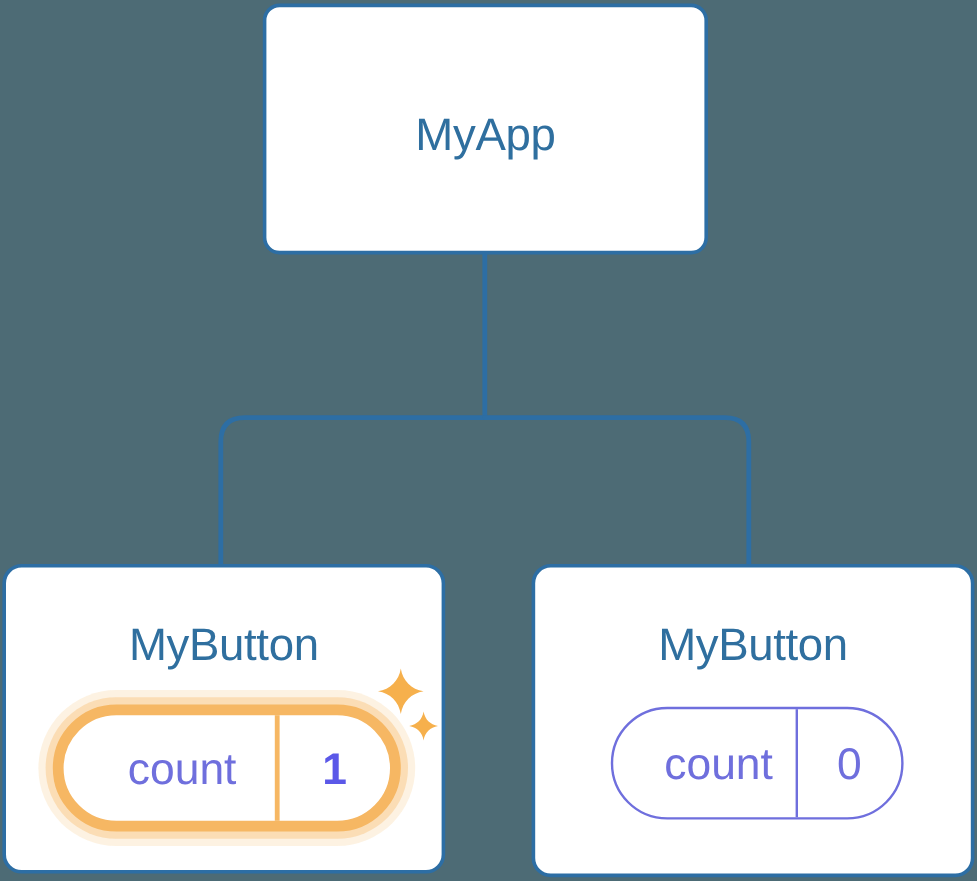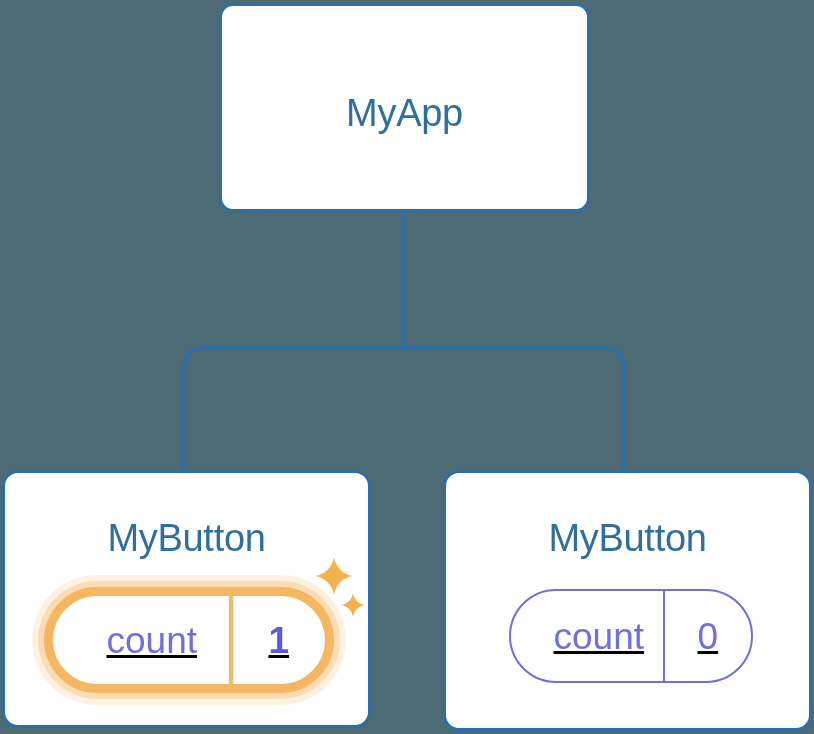--- a/index.html
+++ b/index.html
@@ -86,21 +86,20 @@
     top: 44px;
     left: 0;
   }
 
   
   .pill-wrap {
     position: absolute;
     display: flex;
     align-items: center;
     justify-content: center;
-    text-decoration: underline;
   }
 
   .node-card.child-left .pill-wrap {
     left: 28px;
     top: 106px;
     width: 312px;
     height: 122px;
   }
 
   .node-card.child-right .pill-wrap {

